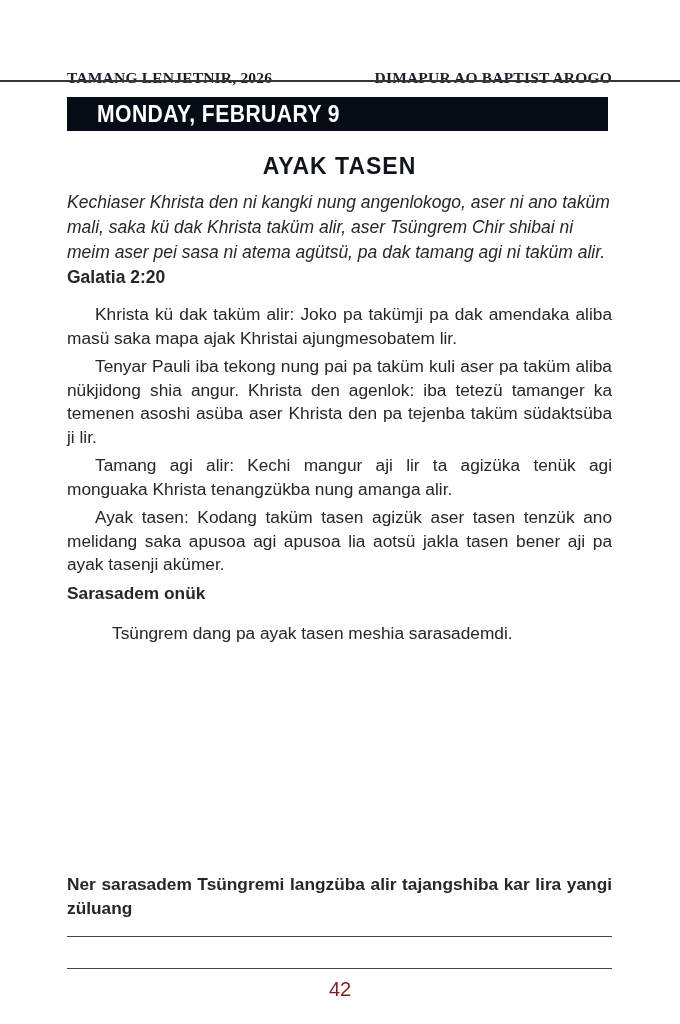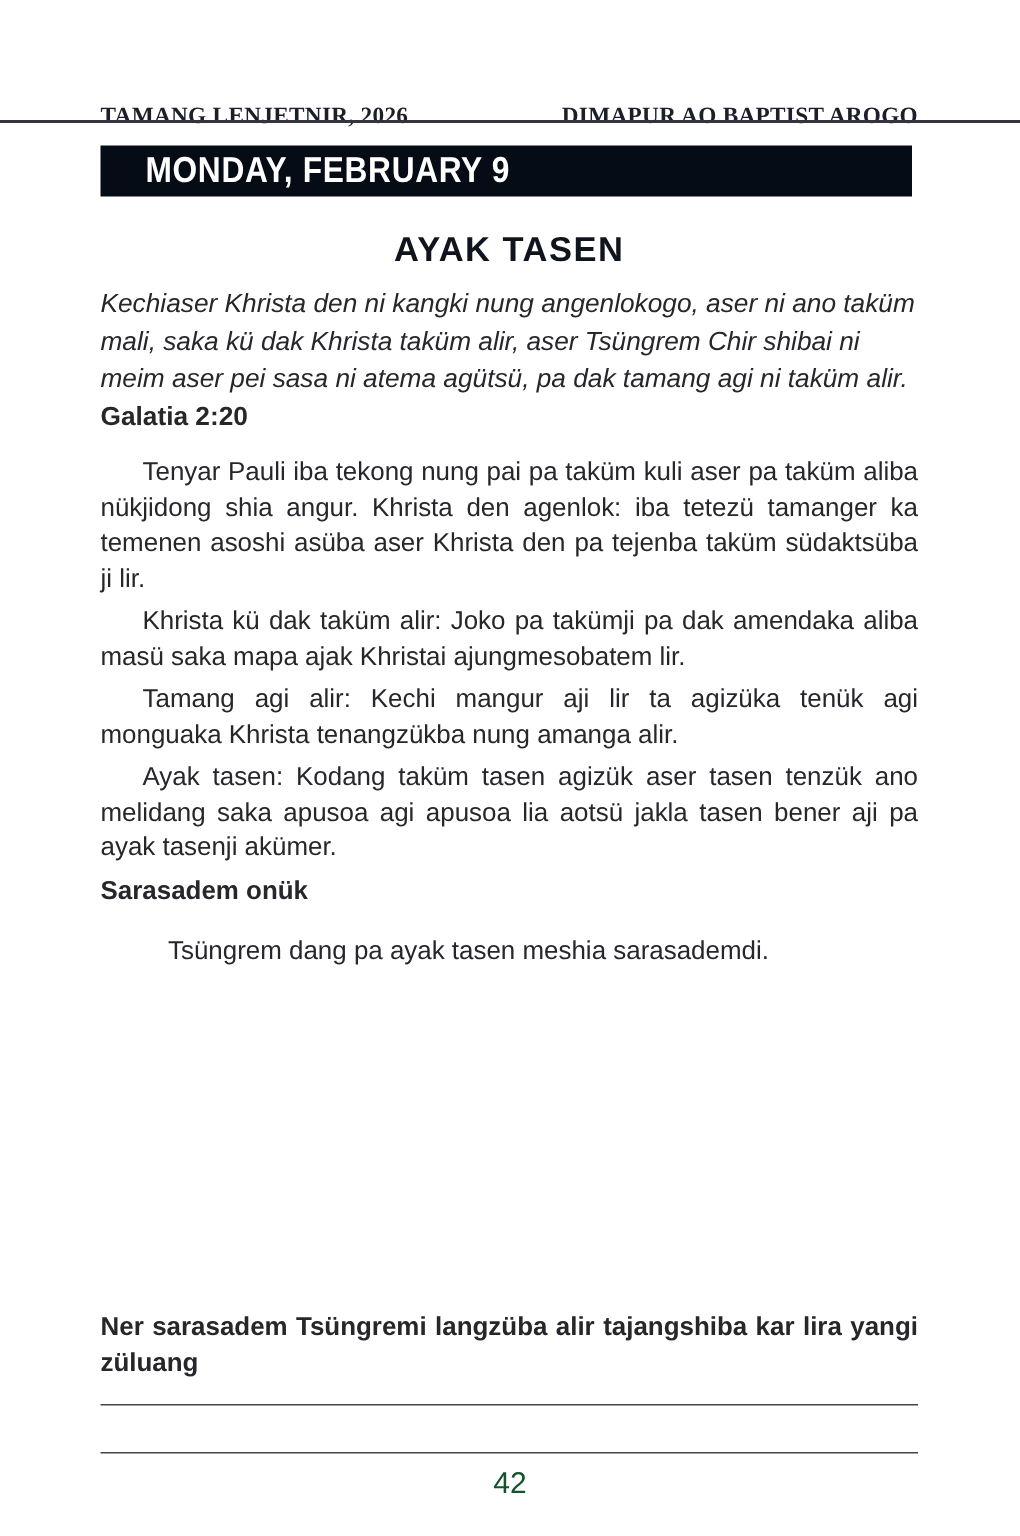--- a/index.html
+++ b/index.html
@@ -72,21 +72,21 @@
   }
   .writing-line {
     position:absolute; left:67px; width:545px;
     border-top:1.6px solid #44444c; height:0;
   }
   .writing-line.first  { top:936px; }
   .writing-line.second { top:968px; }
   .page-number {
     position:absolute; left:0; right:0; top:977px;
     text-align:center; font-size:20px; line-height:24px;
-    color:#14532d;
+    color:#7f1d1d;
   }
 </style>
 </head>
 <body>
 
 <div class="page">
 
   <div class="header">
     <span>TAMANG LENJETNIR, 2026</span>
     <span>DIMAPUR AO BAPTIST AROGO</span>
@@ -97,22 +97,22 @@
   <div class="banner" style="background: rgb(6, 12, 22);">
     <span class="banner-label" style="color: rgb(255, 255, 255);">MONDAY, FEBRUARY 9</span>
   </div>
 
   <div class="content">
     <h1 class="title">AYAK TASEN</h1>
 
     <p class="scripture"><span>Kechiaser Khrista den ni kangki nung angenlokogo, aser ni ano taküm mali, saka kü dak Khrista taküm alir, aser Tsüngrem Chir shibai ni meim aser pei sasa ni atema agütsü, pa dak tamang agi ni taküm alir.</span>
       <b class="ref">Galatia 2:20</b></p>
 
+    <p class="para">Khrista kü dak taküm alir: Joko pa takümji pa dak amendaka aliba masü saka mapa ajak Khristai ajungmesobatem lir.</p>
     <p class="para">Tenyar Pauli iba tekong nung pai pa taküm kuli aser pa taküm aliba nükjidong shia angur. Khrista den agenlok: iba tetezü tamanger ka temenen asoshi asüba aser Khrista den pa tejenba taküm südaktsüba ji lir.</p>
-    <p class="para">Khrista kü dak taküm alir: Joko pa takümji pa dak amendaka aliba masü saka mapa ajak Khristai ajungmesobatem lir.</p>
     <p class="para">Tamang agi alir: Kechi mangur aji lir ta agizüka tenük agi monguaka Khrista tenangzükba nung amanga alir.</p>
     <p class="para">Ayak tasen: Kodang taküm tasen agizük aser tasen tenzük ano melidang saka apusoa agi apusoa lia aotsü jakla tasen bener aji pa ayak tasenji akümer.</p>
 
     <p class="section-heading">Sarasadem onük</p>
     <p class="prayer">Tsüngrem dang pa ayak tasen meshia sarasademdi.</p>
   </div>
 
   <div class="footer-note">Ner sarasadem Tsüngremi langzüba alir tajangshiba kar lira yangi züluang</div>
 
   <div class="writing-line first"></div>

